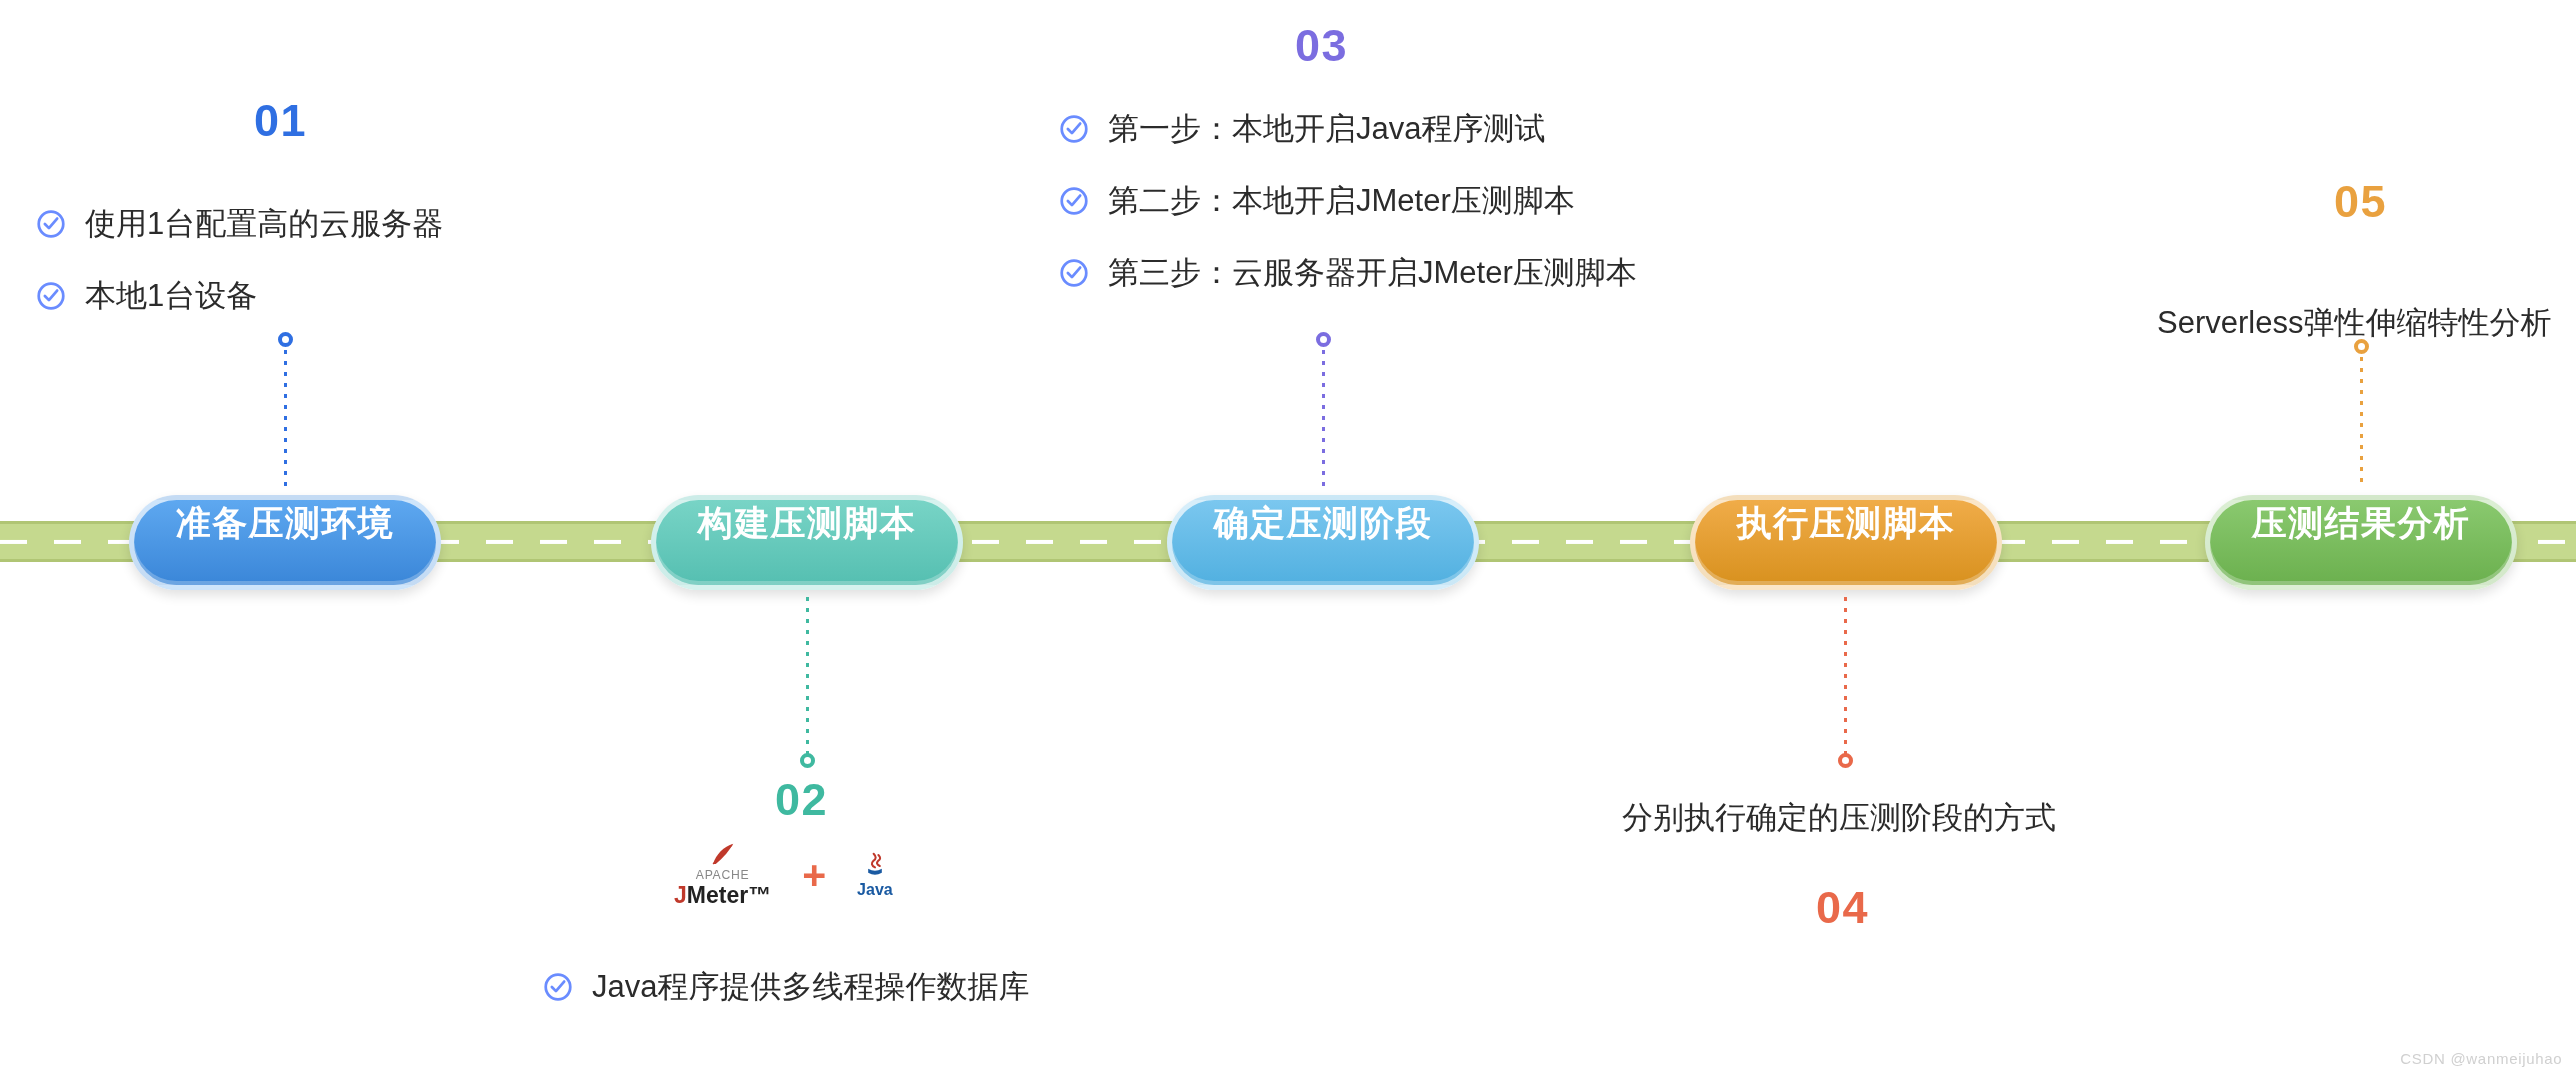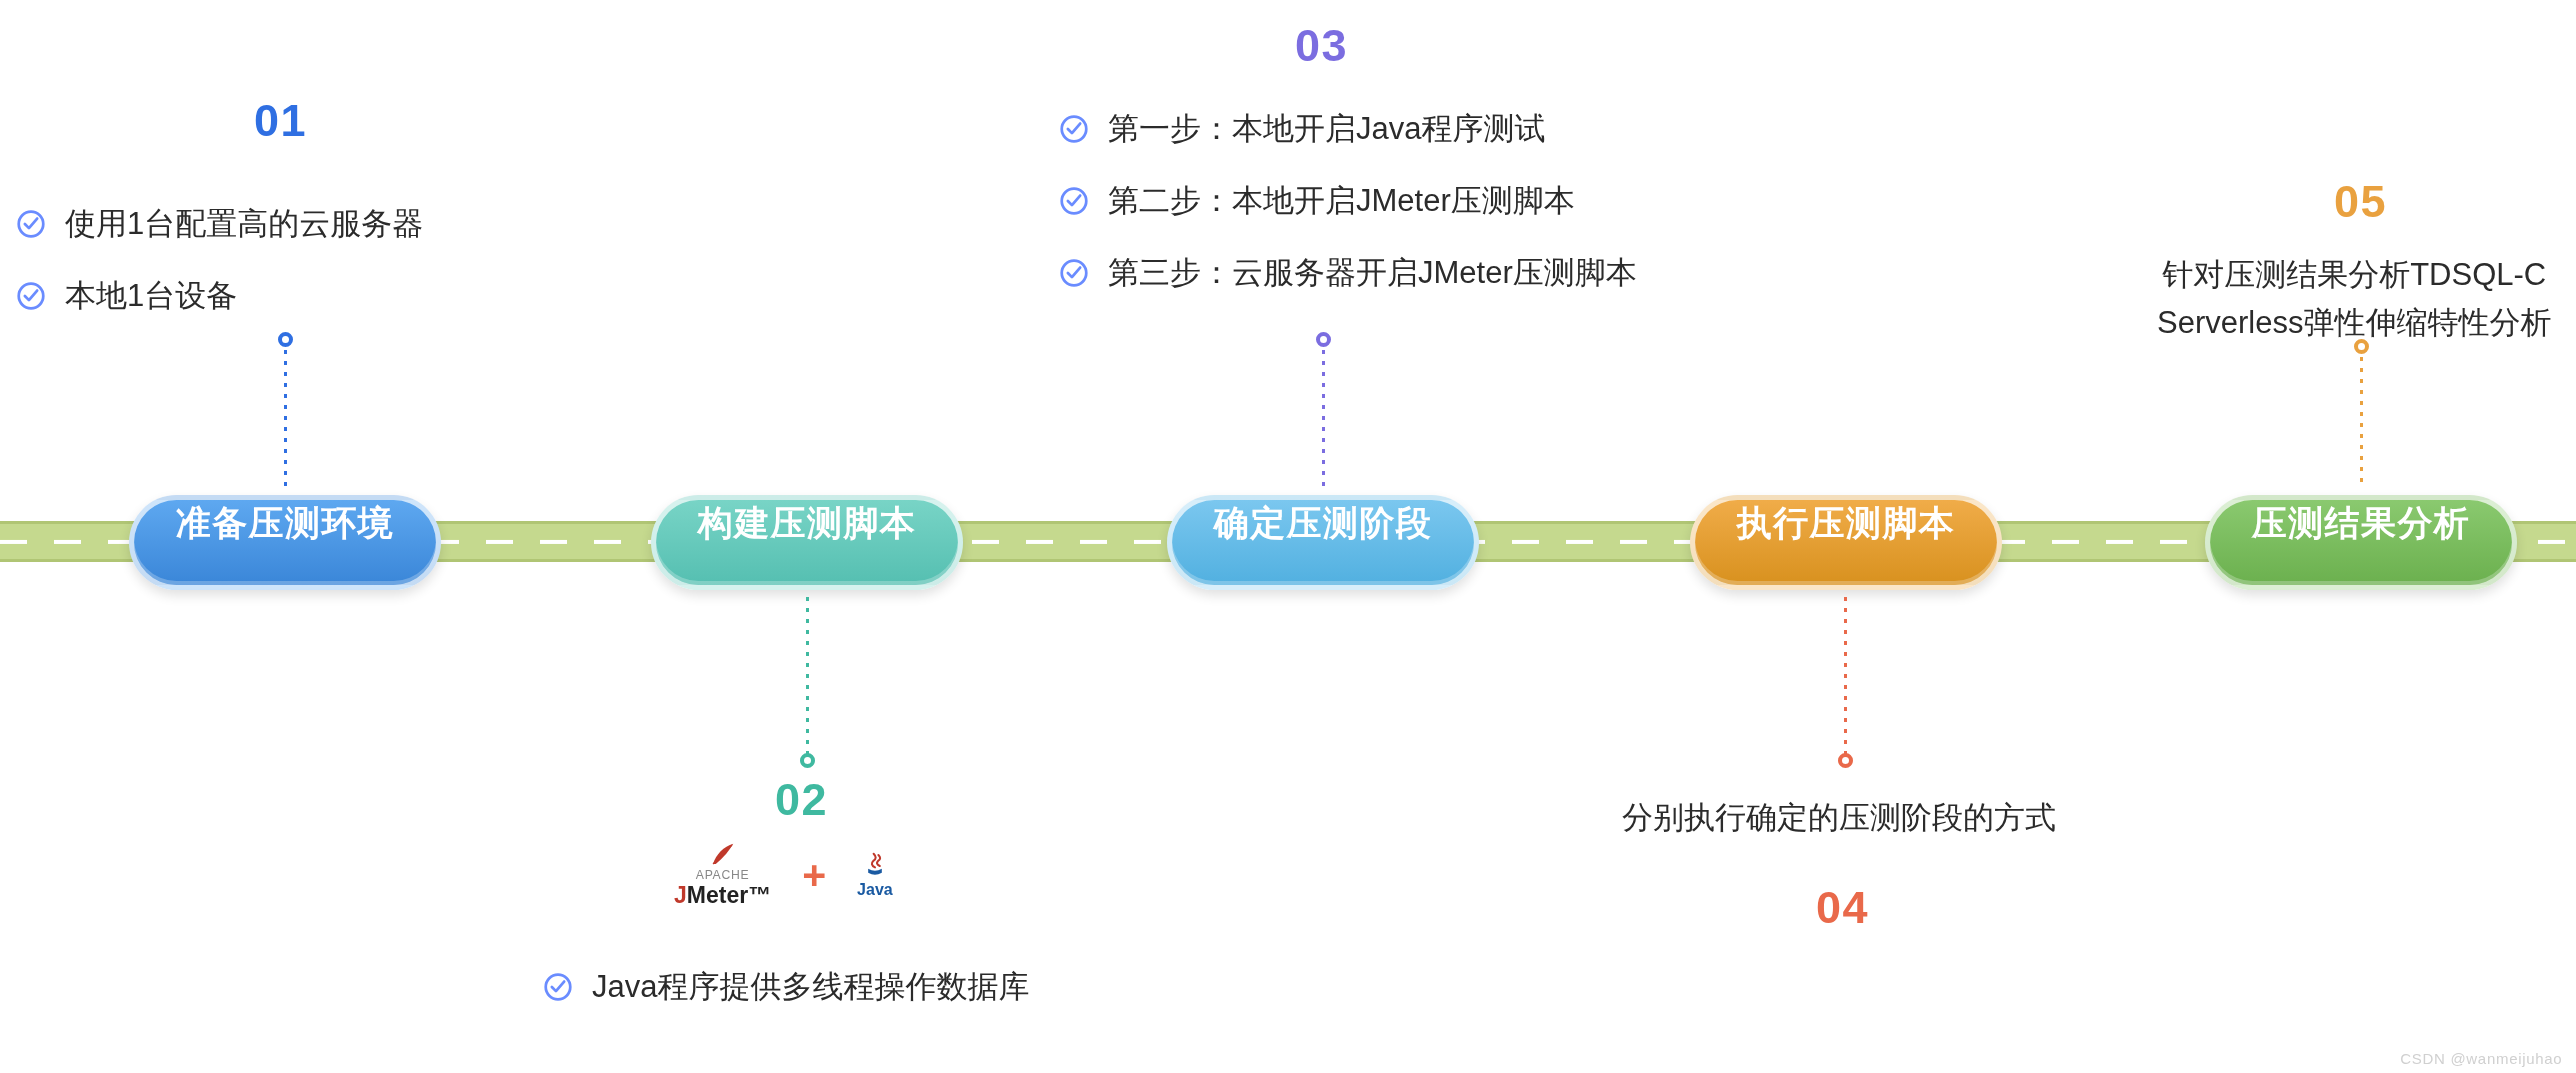--- a/index.html
+++ b/index.html
@@ -229,21 +229,21 @@
 <div class="connector" style="--dotcolor:#7b6de0; left:1322px; top:339px; height:149px;">
   <div class="dot-end top"></div>
 </div>
 <div class="connector" style="--dotcolor:#e9694a; left:1844px; top:597px; height:163px;">
   <div class="dot-end bottom"></div>
 </div>
 <div class="connector" style="--dotcolor:#e9a13f; left:2360px; top:346px; height:143px;">
   <div class="dot-end top"></div>
 </div>
 
-<div class="bullets" style="left:16px; top:187px;">
+<div class="bullets" style="left:36px; top:187px;">
   <div class="bullet">
     <svg class="check" viewBox="0 0 44 44">
         <circle cx="22" cy="22" r="18"></circle>
         <path d="M13 22 l6 6 l12 -14"></path>
       </svg>
     <span>使用1台配置高的云服务器</span>
   </div>
   <div class="bullet">
     <svg class="check" viewBox="0 0 44 44">
         <circle cx="22" cy="22" r="18"></circle>
@@ -303,18 +303,18 @@
         <circle cx="22" cy="22" r="18"></circle>
         <path d="M13 22 l6 6 l12 -14"></path>
       </svg>
     <span>第三步：云服务器开启JMeter压测脚本</span>
   </div>
 </div>
 
 <div class="textblock" style="left:1622px; top:794px;">分别执行确定的压测阶段的方式</div>
 
 <div class="textblock" style="left:2157px; top:251px;">
-  <span>针对压测结果分析TDSQL-C</span><br>
+  <br>
   <span>Serverless弹性伸缩特性分析</span>
 </div>
 
 <div class="watermark">CSDN @wanmeijuhao</div>
 
 
 </body></html>

